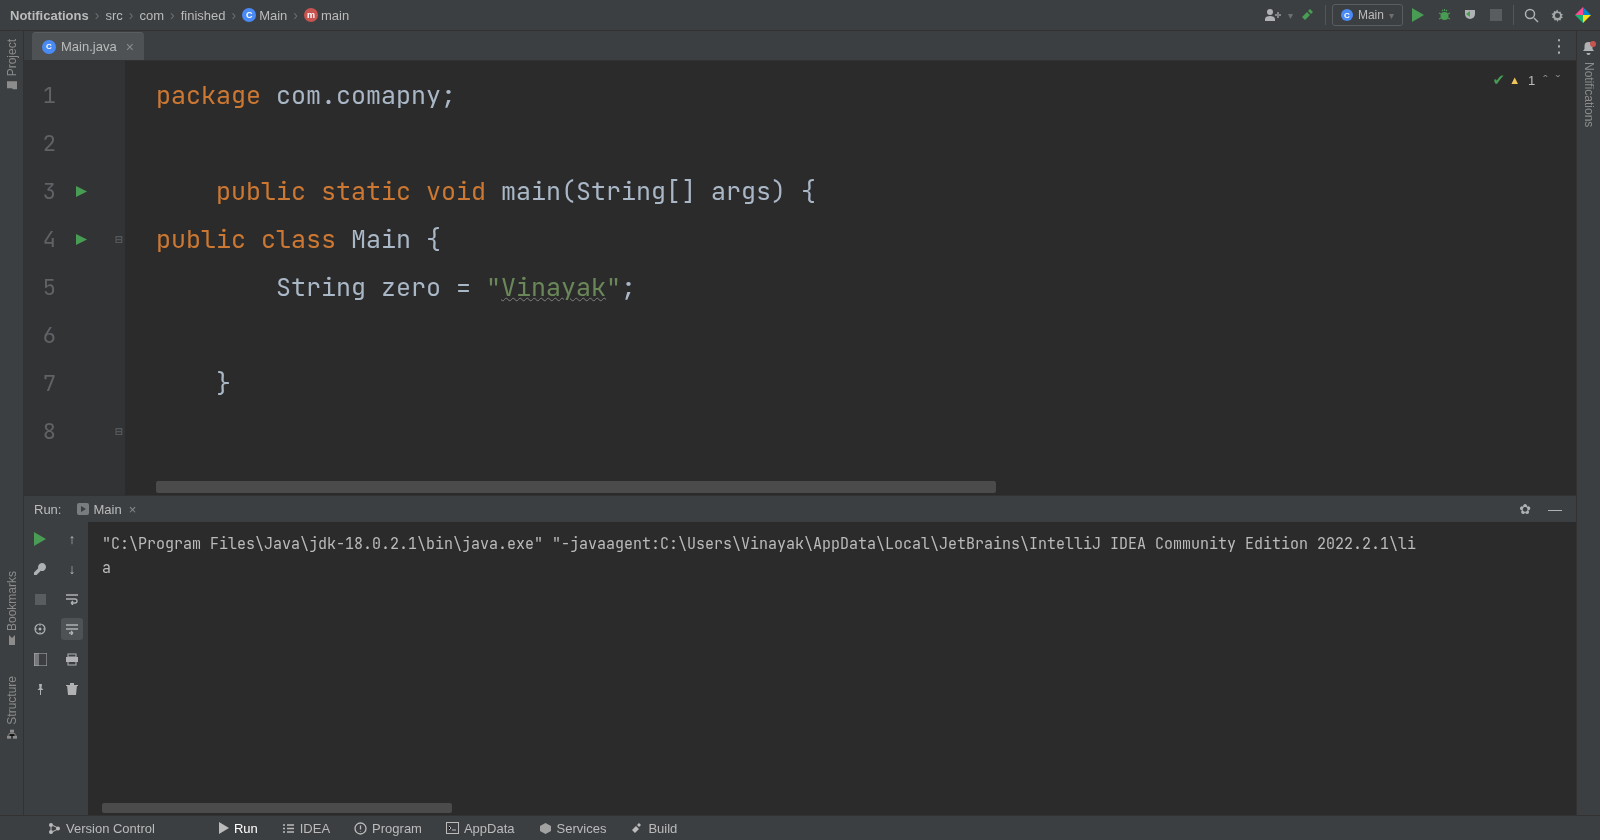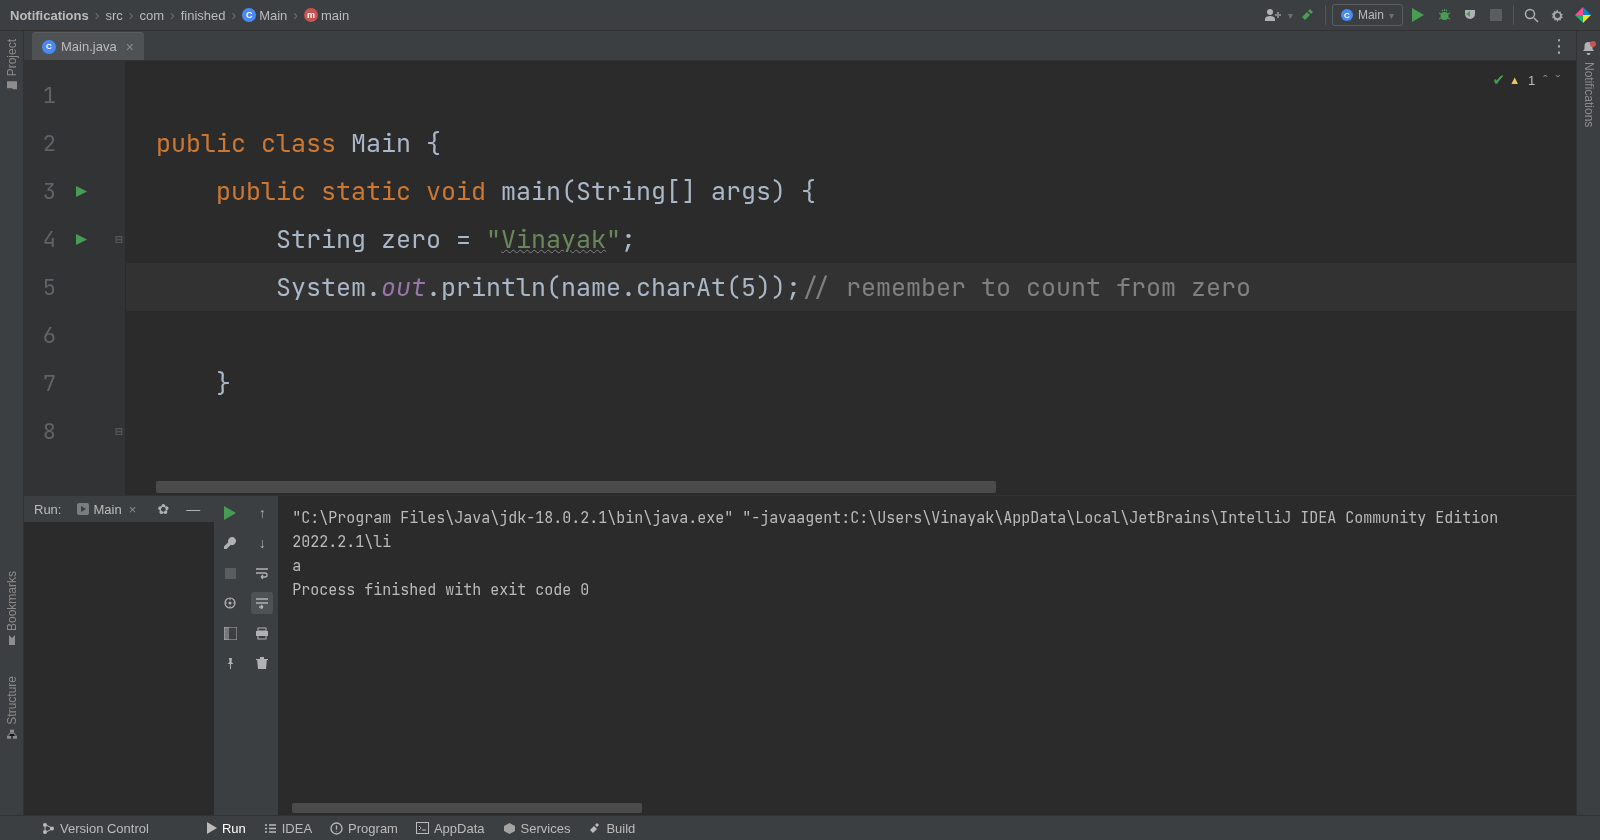--- a/index.html
+++ b/index.html
@@ -42,30 +42,30 @@
 .kw { color:#cc7832; }
 .str { color:#6a8759; }
 .cmt { color:#808080; }
 .static-f { color:#9876aa; font-style:italic; }
 .fn { color:#a9b7c6; }
 .txt { color:#a9b7c6; }
 .sym { color:#a9b7c6; }
 .underline-wavy { text-decoration:underline wavy #808080; text-decoration-thickness:1px; }
 .analysis { position:absolute; top:10px; right:16px; display:flex; align-items:center; gap:8px; font-size:13px; color:#bbb; }
 .check-icon { color:#499c54; font-size:15px; }
-.run-panel { height:320px; background:#2b2b2b; border-top:1px solid #323232; display:flex; flex-direction:row; }
+.run-panel { height:320px; background:#2b2b2b; border-top:1px solid #323232; display:flex; flex-direction:column; }
 .run-header { height:26px; background:#3c3f41; display:flex; align-items:center; padding:0 10px; gap:8px; font-size:13px; }
 .run-header .spacer { flex:1; }
 .run-body { flex:1; display:flex; }
 .run-toolbar { width:32px; background:#3c3f41; display:flex; flex-direction:column; align-items:center; padding-top:6px; gap:8px; }
 .run-toolbar2 { width:32px; background:#3c3f41; display:flex; flex-direction:column; align-items:center; padding-top:6px; gap:8px; }
 .console { flex:1; padding:10px 14px; font-family:"JetBrains Mono",Consolas,monospace; font-size:15px; color:#bbbbbb; line-height:24px; position:relative; overflow:hidden; }
 .console .hscroll { position:absolute; bottom:2px; left:14px; width:350px; height:10px; background:#4b4b4b; border-radius:2px; }
 .tool-icon { width:22px; height:22px; display:flex; align-items:center; justify-content:center; cursor:pointer; color:#afb1b3; font-size:14px; }
-.bottombar { position:absolute; bottom:0; left:0; right:0; height:25px; background:#3c3f41; border-top:1px solid #323232; display:flex; align-items:center; padding:0 8px; gap:18px; font-size:13px; }
+.bottombar { position:absolute; bottom:0; left:0; right:0; height:25px; background:#3c3f41; border-top:1px solid #323232; display:flex; align-items:center; padding:0 8px; gap:24px; font-size:13px; }
 .bottombar .bitem { display:flex; align-items:center; gap:5px; cursor:pointer; color:#bbbbbb; }
 .bottombar .bitem.active { color:#ffffff;padding-left:40px; }
 .editor .hscrollbar { position:absolute; bottom:2px; left:132px; right:20px; height:12px; }
 .editor .hscrollbar .thumb { width:60%; height:100%; background:#4b4b4b; border-radius:2px; }
 svg { display:block; }
 .bell-icon { position:relative; }
 </style>
 </head>
 <body>
 
@@ -217,25 +217,25 @@
             </div>
             <div class="gline">
               <div class="lnum">7</div>
             </div>
             <div class="gline">
               <div class="lnum">8</div>
               <span class="fold-mark">⊟</span>
             </div>
           </div>
         <div class="code" id="code">
+            <div class="cline"><span class="kw">package </span><span class="txt">com.comapny</span><span class="sym">;</span></div>
             <div class="cline">&nbsp;</div>
+            <div class="cline"><span class="txt">    </span><span class="kw">public static void </span><span class="fn">main</span><span class="sym">(String[] args) {</span></div>
             <div class="cline"><span class="kw">public class </span><span class="txt">Main </span><span class="sym">{</span></div>
-            <div class="cline"><span class="txt">    </span><span class="kw">public static void </span><span class="fn">main</span><span class="sym">(String[] args) {</span></div>
             <div class="cline"><span class="txt">        </span><span class="txt">String zero = </span><span class="str">"</span><span class="str underline-wavy">Vinayak</span><span class="str">"</span><span class="sym">;</span></div>
-            <div class="cline hl"><span class="txt">        </span><span class="txt">System.</span><span class="static-f">out</span><span class="txt">.println(name.charAt(</span><span class="txt">5</span><span class="sym">));</span><span class="cmt">// remember to count from zero</span></div>
             <div class="cline">&nbsp;</div>
             <div class="cline"><span class="txt">    </span><span class="sym">}</span></div>
           </div>
         <div class="analysis">
           <span class="check-icon">✔</span>
           <span style="color:#f2c55c;font-size:11px;margin-left:-4px">▲</span>
           <span>1</span>
           <span style="color:#8c8c8c">ˆ</span>
           <span style="color:#8c8c8c">ˇ</span>
         </div>
@@ -319,21 +319,20 @@
           <span class="tool-icon">
             <svg width="12" height="14" viewBox="0 0 12 14">
                 <path fill="#afb1b3" d="M1 3h10l-1 10H2zM4 1h4v2H4zM0 3h12v1H0z"></path>
               </svg>
           </span>
         </div>
         <div class="console">
           <div>"C:\Program Files\Java\jdk-18.0.2.1\bin\java.exe" "-javaagent:C:\Users\Vinayak\AppData\Local\JetBrains\IntelliJ IDEA Community Edition 2022.2.1\li</div>
           <div>a</div>
           <div></div>
-          <div>Process finished with exit code 0</div>
           <div class="hscroll"></div>
         </div>
       </div>
     </div>
   </div>
 
   <div class="right-rail">
     <span class="bell-icon" style="color:#afb1b3;margin-bottom:6px">
       <svg width="15" height="15" viewBox="0 0 15 15">
           <path fill="#afb1b3" d="M7.5 1a4 4 0 00-4 4v3l-1.5 2h11L11.5 8V5a4 4 0 00-4-4zm0 13a2 2 0 002-2h-4a2 2 0 002 2z"></path>

